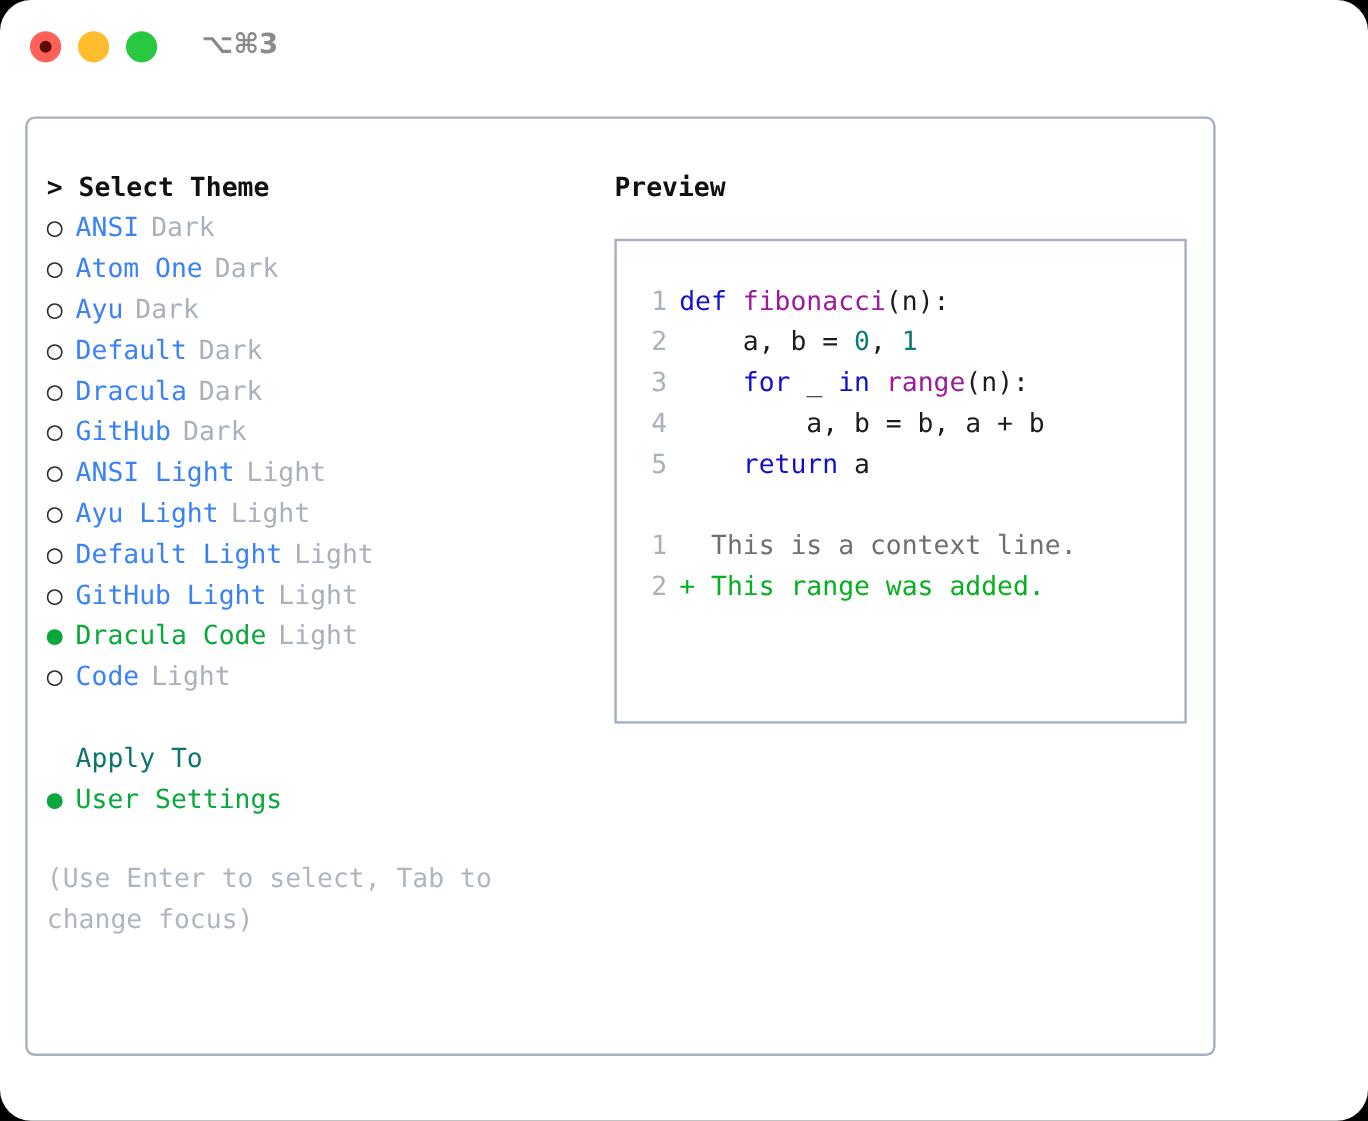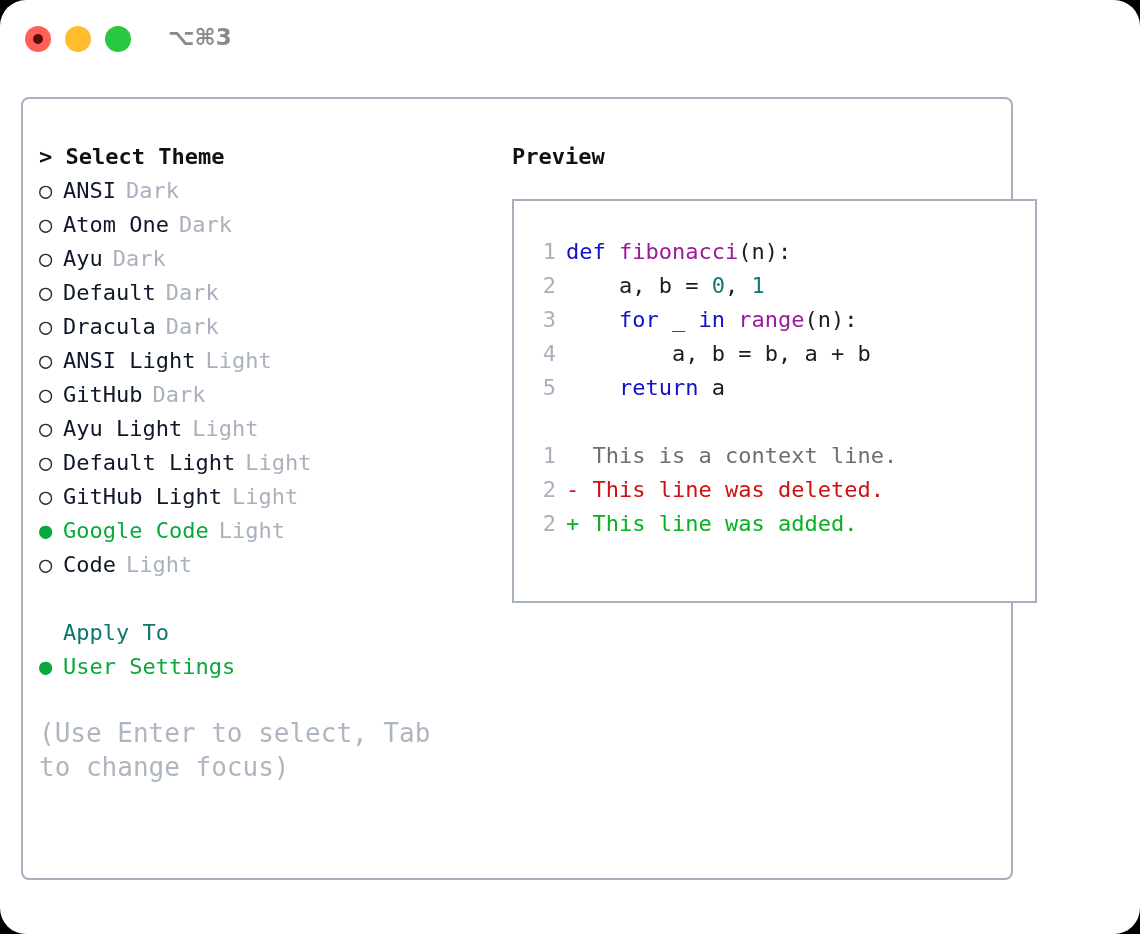--- a/index.html
+++ b/index.html
@@ -93,38 +93,38 @@
     white-space: pre;
     height: 34px;
     line-height: 34px;
   }
   .bullet {
     display: inline-block;
     width: 24px;
     color: #2b2b2b;
   }
   .bullet.on { color: #0aa83c; }
-  .theme-name { color: #0f172a; }
+  .theme-name { color: #3b82f6; }
   .theme-name.sel { color: #0aa83c; }
   .theme-tag {
     color: #a9b1bd;
     padding-left: 10px;
   }
   #apply-to-label {
     margin-top: 34px;
     padding-left: 24px;
     font-size: 22px;
     color: #0f766e;
     height: 34px;
     line-height: 34px;
     white-space: pre;
   }
   #hint {
     margin-top: 32px;
-    font-size: 26px;
+    font-size: 22px;
     color: #aeb6c1;
     line-height: 34px;
     width: 400px;
     white-space: pre-wrap;
   }
   
   #right-col {
     position: absolute;
     left: 489px;
     top: 41px;
@@ -133,21 +133,21 @@
   #preview-header {
     font-size: 22px;
     font-weight: bold;
     color: #111111;
     height: 34px;
     line-height: 34px;
     white-space: pre;
   }
   #preview-box {
     margin-top: 25px;
-    width: 525px;
+    width: 477px;
     height: 404px;
     box-sizing: border-box;
     border: 2px solid #a6b0be;
     background: #ffffff;
     padding: 34px 0 0 20px;
   }
   .code-line {
     font-size: 22px;
     line-height: 34px;
     white-space: pre;
@@ -185,26 +185,26 @@
   <div id="panel">
 
     <div id="left-col">
       <div id="select-theme-header">&gt; Select Theme</div>
       <div id="theme-list">
           <div class="row"><span class="bullet">○</span><span class="theme-name">ANSI</span><span class="theme-tag">Dark</span></div>
           <div class="row"><span class="bullet">○</span><span class="theme-name">Atom One</span><span class="theme-tag">Dark</span></div>
           <div class="row"><span class="bullet">○</span><span class="theme-name">Ayu</span><span class="theme-tag">Dark</span></div>
           <div class="row"><span class="bullet">○</span><span class="theme-name">Default</span><span class="theme-tag">Dark</span></div>
           <div class="row"><span class="bullet">○</span><span class="theme-name">Dracula</span><span class="theme-tag">Dark</span></div>
+          <div class="row"><span class="bullet">○</span><span class="theme-name">GitHub</span><span class="theme-tag">Dark</span></div>
           <div class="row"><span class="bullet">○</span><span class="theme-name">ANSI Light</span><span class="theme-tag">Light</span></div>
-          <div class="row"><span class="bullet">○</span><span class="theme-name">GitHub</span><span class="theme-tag">Dark</span></div>
           <div class="row"><span class="bullet">○</span><span class="theme-name">Ayu Light</span><span class="theme-tag">Light</span></div>
           <div class="row"><span class="bullet">○</span><span class="theme-name">Default Light</span><span class="theme-tag">Light</span></div>
           <div class="row"><span class="bullet">○</span><span class="theme-name">GitHub Light</span><span class="theme-tag">Light</span></div>
-          <div class="row"><span class="bullet on">●</span><span class="theme-name sel">Google Code</span><span class="theme-tag">Light</span></div>
+          <div class="row"><span class="bullet on">●</span><span class="theme-name sel">Dracula Code</span><span class="theme-tag">Light</span></div>
           <div class="row"><span class="bullet">○</span><span class="theme-name">Code</span><span class="theme-tag">Light</span></div>
         </div>
       <div id="apply-to-label">Apply To</div>
       <div id="apply-to-list">
           <div class="row"><span class="bullet on">●</span><span class="theme-name sel">User Settings</span></div>
         </div>
       <div id="hint">(Use Enter to select, Tab to change focus)</div>
     </div>
 
     <div id="right-col">
@@ -213,20 +213,19 @@
         <div id="code-block">
             <div class="code-line"><span class="ln">1</span><span class="code-text"><span class="kw">def </span><span class="fn">fibonacci</span><span class="plain">(n):</span></span></div>
             <div class="code-line"><span class="ln">2</span><span class="code-text"><span class="plain">    a, b = </span><span class="num">0</span><span class="plain">, </span><span class="num">1</span></span></div>
             <div class="code-line"><span class="ln">3</span><span class="code-text"><span class="plain">    </span><span class="kw">for</span><span class="plain"> _ </span><span class="kw">in</span><span class="plain"> </span><span class="fn">range</span><span class="plain">(n):</span></span></div>
             <div class="code-line"><span class="ln">4</span><span class="code-text"><span class="plain">        a, b = b, a + b</span></span></div>
             <div class="code-line"><span class="ln">5</span><span class="code-text"><span class="plain">    </span><span class="kw">return</span><span class="plain"> a</span></span></div>
           </div>
         <div class="spacer"></div>
         <div id="diff-block">
             <div class="code-line"><span class="ln">1</span><span class="code-text diff-ctx">  This is a context line.</span></div>
-            <div class="code-line"><span class="ln">2</span><span class="code-text diff-del">- This line was deleted.</span></div>
-            <div class="code-line"><span class="ln">2</span><span class="code-text diff-add">+ This line was added.</span></div>
+            <div class="code-line"><span class="ln">2</span><span class="code-text diff-add">+ This range was added.</span></div>
           </div>
       </div>
     </div>
 
   </div>
 </div>
 
 </body></html>

